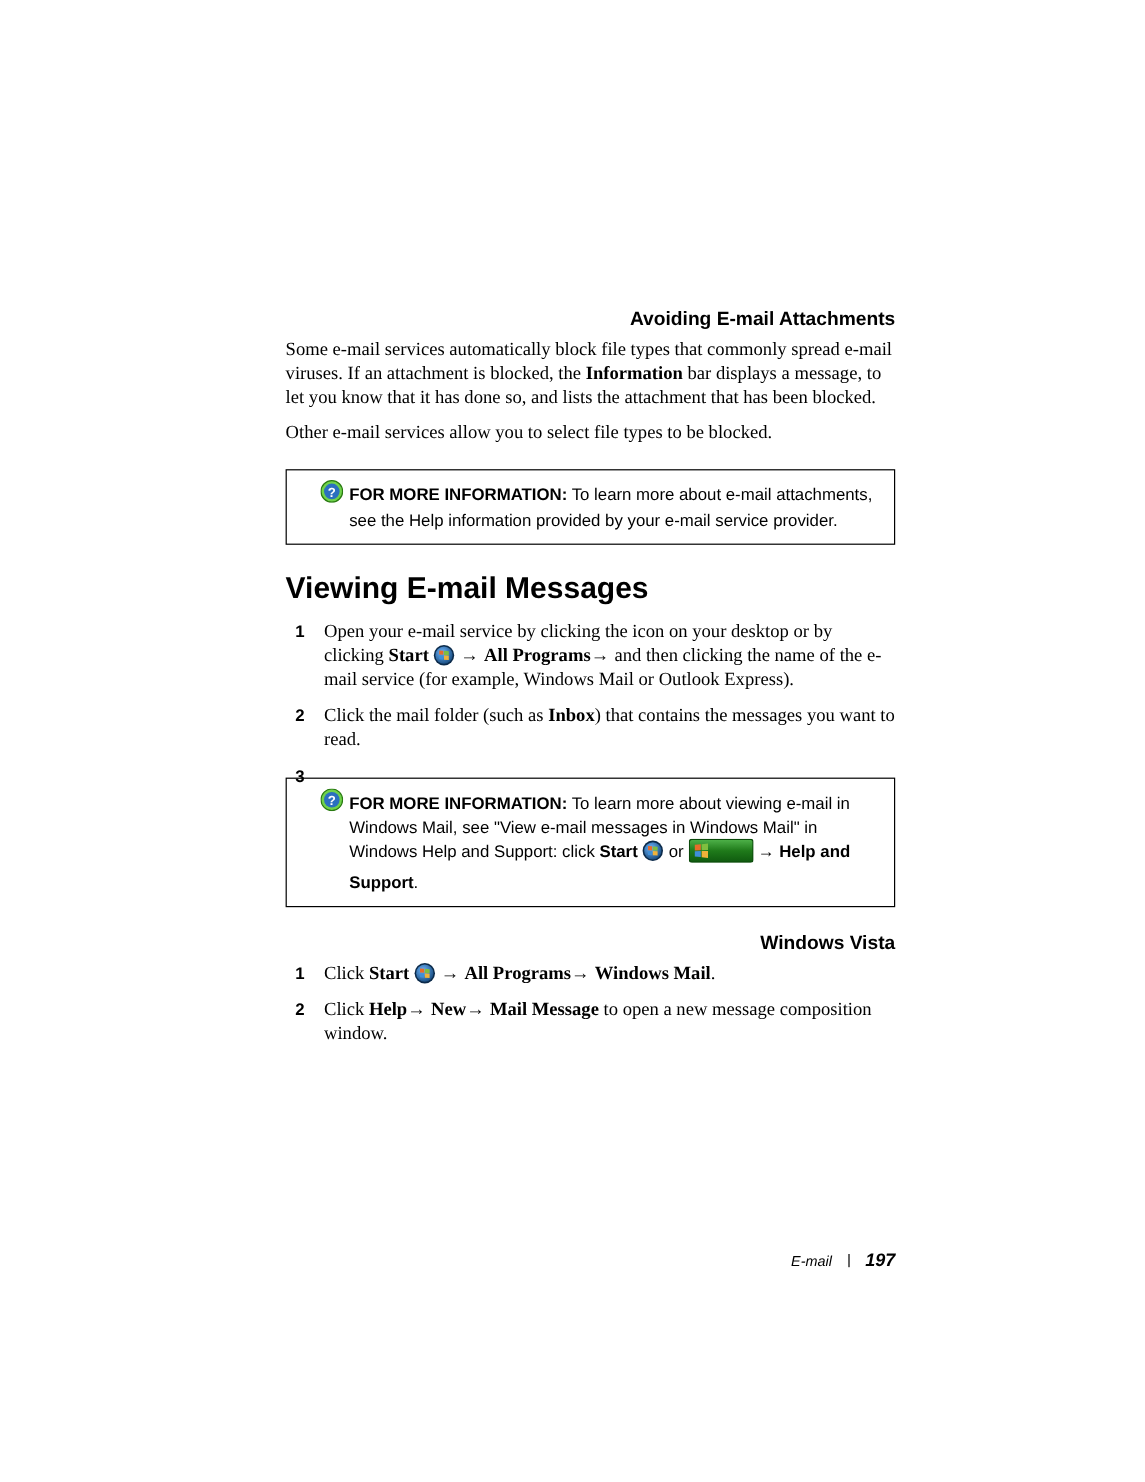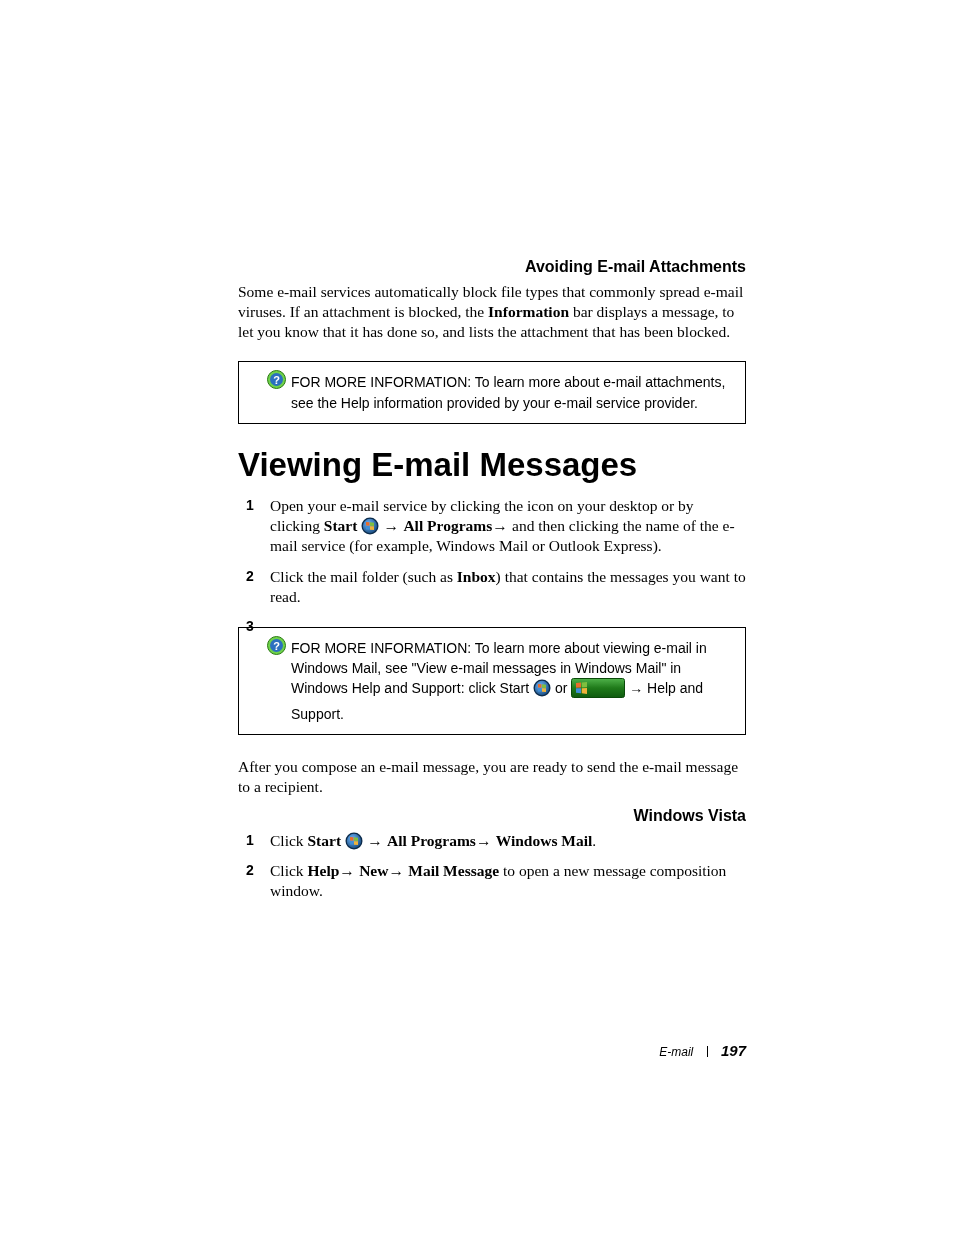--- a/index.html
+++ b/index.html
@@ -43,21 +43,21 @@
   .info-icon {
     position: absolute;
     left: 28px;
     top: 8px;
     width: 19px;
     height: 19px;
   }
   .section-h1 {
     font-family: Arial, Helvetica, sans-serif;
     font-weight: bold;
-    font-size: 33px;
+    font-size: 25px;
     margin: 0 0 12px 0;
     letter-spacing: 0px;
   }
   ol.steps {
     list-style: none;
     padding: 0;
     margin: 0 0 8px 0;
   }
   ol.steps > li {
     position: relative;
@@ -77,21 +77,21 @@
   .start-orb {
     display: inline-block;
     vertical-align: -4px;
   }
   .start-orb svg { display: block; }
   .vista-button {
     display: inline-block;
     vertical-align: -5px;
   }
   .arrow { font-family: Arial, sans-serif; }
-  .sans-bold { font-family: Arial, Helvetica, sans-serif; font-weight: normal; }
+  .sans-bold { font-family: Arial, Helvetica, sans-serif; font-weight: bold; }
   .footer {
     position: absolute;
     left: 238px;
     top: 1042px;
     width: 508px;
     text-align: right;
     font-size: 12px;
     font-family: Arial, Helvetica, sans-serif;
     font-style: italic;
   }
@@ -112,20 +112,21 @@
 <body>
 
 <div class="page">
 
   <div class="subhead">Avoiding E-mail Attachments</div>
 
   <p class="body-p">
     <span>Some e-mail services automatically block file types that commonly spread e-mail viruses. If an attachment is blocked, the </span><span class="bold">Information</span><span> bar displays a message, to let you know that it has done so, and lists the attachment that has been blocked.</span>
   </p>
 
+  <p class="body-p">Other e-mail services allow you to select file types to be blocked.</p>
 
   <div class="info-box">
     <span class="info-icon">
       <svg width="19" height="19" viewBox="0 0 19 19">
         <circle cx="9.5" cy="9.5" r="9" fill="#6fd24a" stroke="#2a7a12" stroke-width="1"></circle>
         <circle cx="9.5" cy="9.5" r="6.5" fill="#2b6fbf"></circle>
         <text x="9.5" y="14" text-anchor="middle" font-family="Arial" font-weight="bold" font-size="11" fill="#fff">?</text>
       </svg>
     </span>
     <span class="sans-bold">FOR MORE INFORMATION:</span><span> To learn more about e-mail attachments, see the Help information provided by your e-mail service provider.</span>
@@ -193,21 +194,20 @@
           <g transform="translate(5,4)">
             <path d="M0 1 L5 0.5 L5 5.5 L0 5.8 Z" fill="#e86c2a"></path>
             <path d="M5.7 0.45 L11 0 L11 5.3 L5.7 5.45 Z" fill="#7fbf3f"></path>
             <path d="M0 6.3 L5 6.2 L5 11.2 L0 10.7 Z" fill="#3f8fd8"></path>
             <path d="M5.7 6.2 L11 6.1 L11 12 L5.7 11.3 Z" fill="#f0b23a"></path>
           </g>
         </svg></span><span class="arrow"> → </span><span class="sans-bold">Help and Support</span><span>.</span>
   </div>
 
 
-  <p class="body-p">After you compose an e-mail message, you are ready to send the e-mail message to a recipient.</p>
 
   <div class="subhead" style="">Windows Vista</div>
 
   <ol class="steps">
     <li>
       <span class="num">1</span>
       <span>Click </span><span class="bold">Start</span>&nbsp;<span class="start-orb"><svg width="18" height="18" viewBox="0 0 18 18">
             <circle cx="9" cy="9" r="8.5" fill="#0b2a4a"></circle>
             <circle cx="9" cy="9" r="7.2" fill="url(#g3)"></circle>
             <defs>

